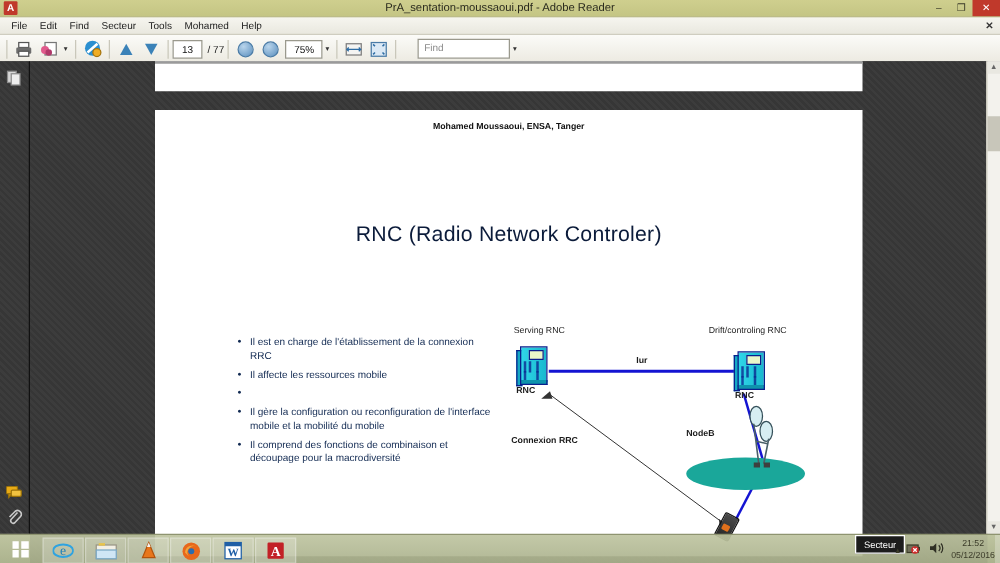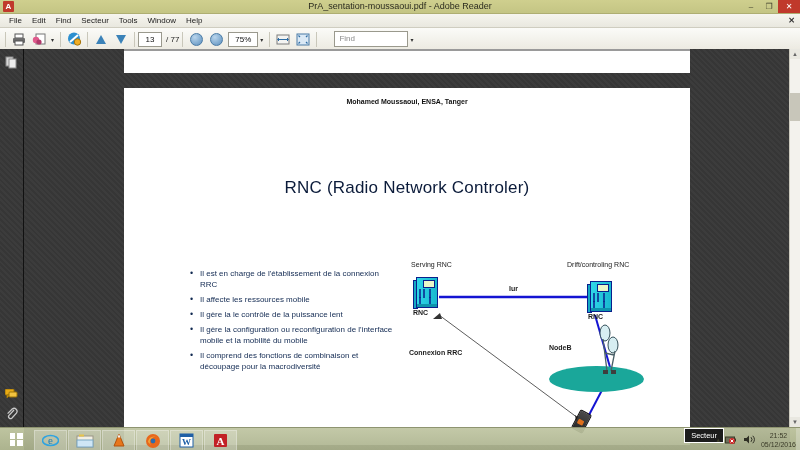--- a/index.html
+++ b/index.html
@@ -208,21 +208,21 @@
         <div class="wbtn close">✕</div>
       </div>
     </div>
 
     <div class="menubar">
       <div class="menu-item">File</div>
       <div class="menu-item">Edit</div>
       <div class="menu-item">Find</div>
       <div class="menu-item">Secteur</div>
       <div class="menu-item">Tools</div>
-      <div class="menu-item">Window</div>
+      <div class="menu-item">Mohamed</div>
       <div class="menu-item">Help</div>
       <div class="menu-x">✕</div>
     </div>
 
     <div class="toolbar">
       <div class="sep"></div>
       <div class="tbtn">
         <svg width="14" height="13" viewBox="0 0 14 13">
           <rect x="3" y="1" width="8" height="4" fill="#fff" stroke="#555"></rect>
           <rect x="1" y="5" width="12" height="5" rx="1" fill="#6d6d6d"></rect>
@@ -322,21 +322,20 @@
             <div class="bullet">
               <div class="bdot">•</div>
               <div class="btxt">Il est en charge de l'établissement de la connexion RRC</div>
             </div>
             <div class="bullet">
               <div class="bdot">•</div>
               <div class="btxt">Il affecte les ressources mobile</div>
             </div>
             <div class="bullet">
               <div class="bdot">•</div>
-              <div class="btxt">Il gère la le contrôle de la puissance lent</div>
             </div>
             <div class="bullet">
               <div class="bdot">•</div>
               <div class="btxt">Il gère la configuration ou reconfiguration de l'interface mobile et la mobilité du mobile</div>
             </div>
             <div class="bullet">
               <div class="bdot">•</div>
               <div class="btxt">Il comprend des fonctions de combinaison et découpage pour la macrodiversité</div>
             </div>
           </div>

